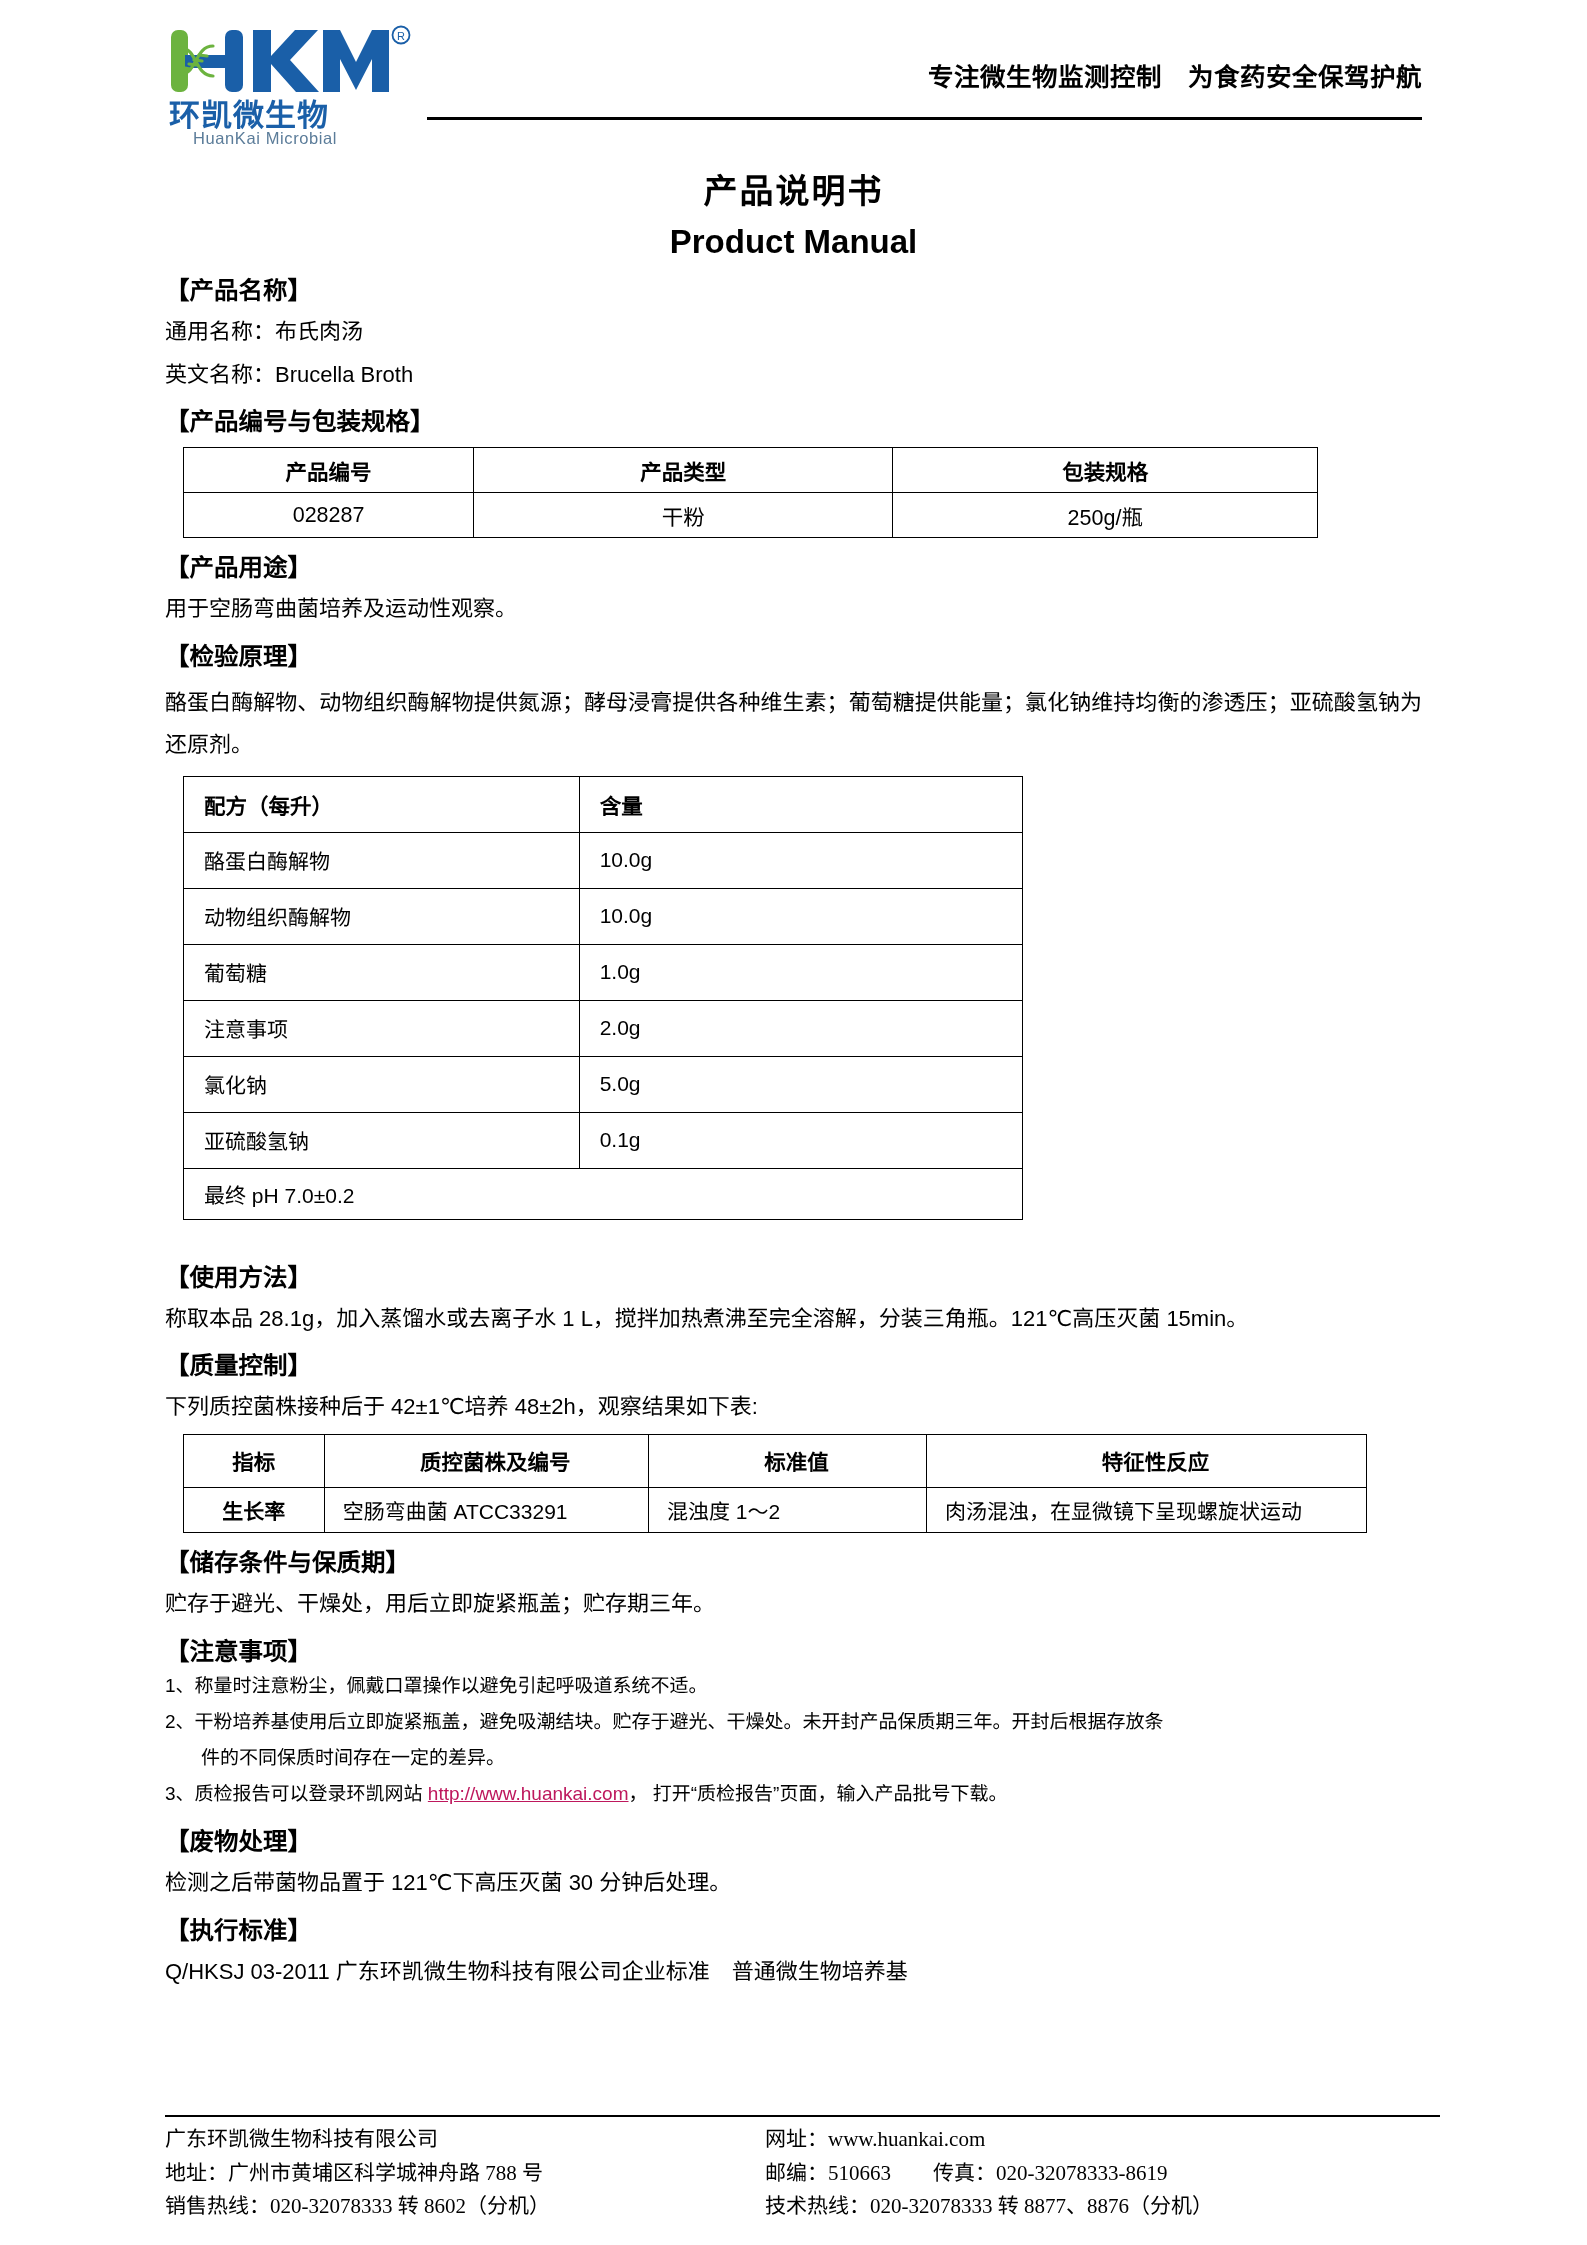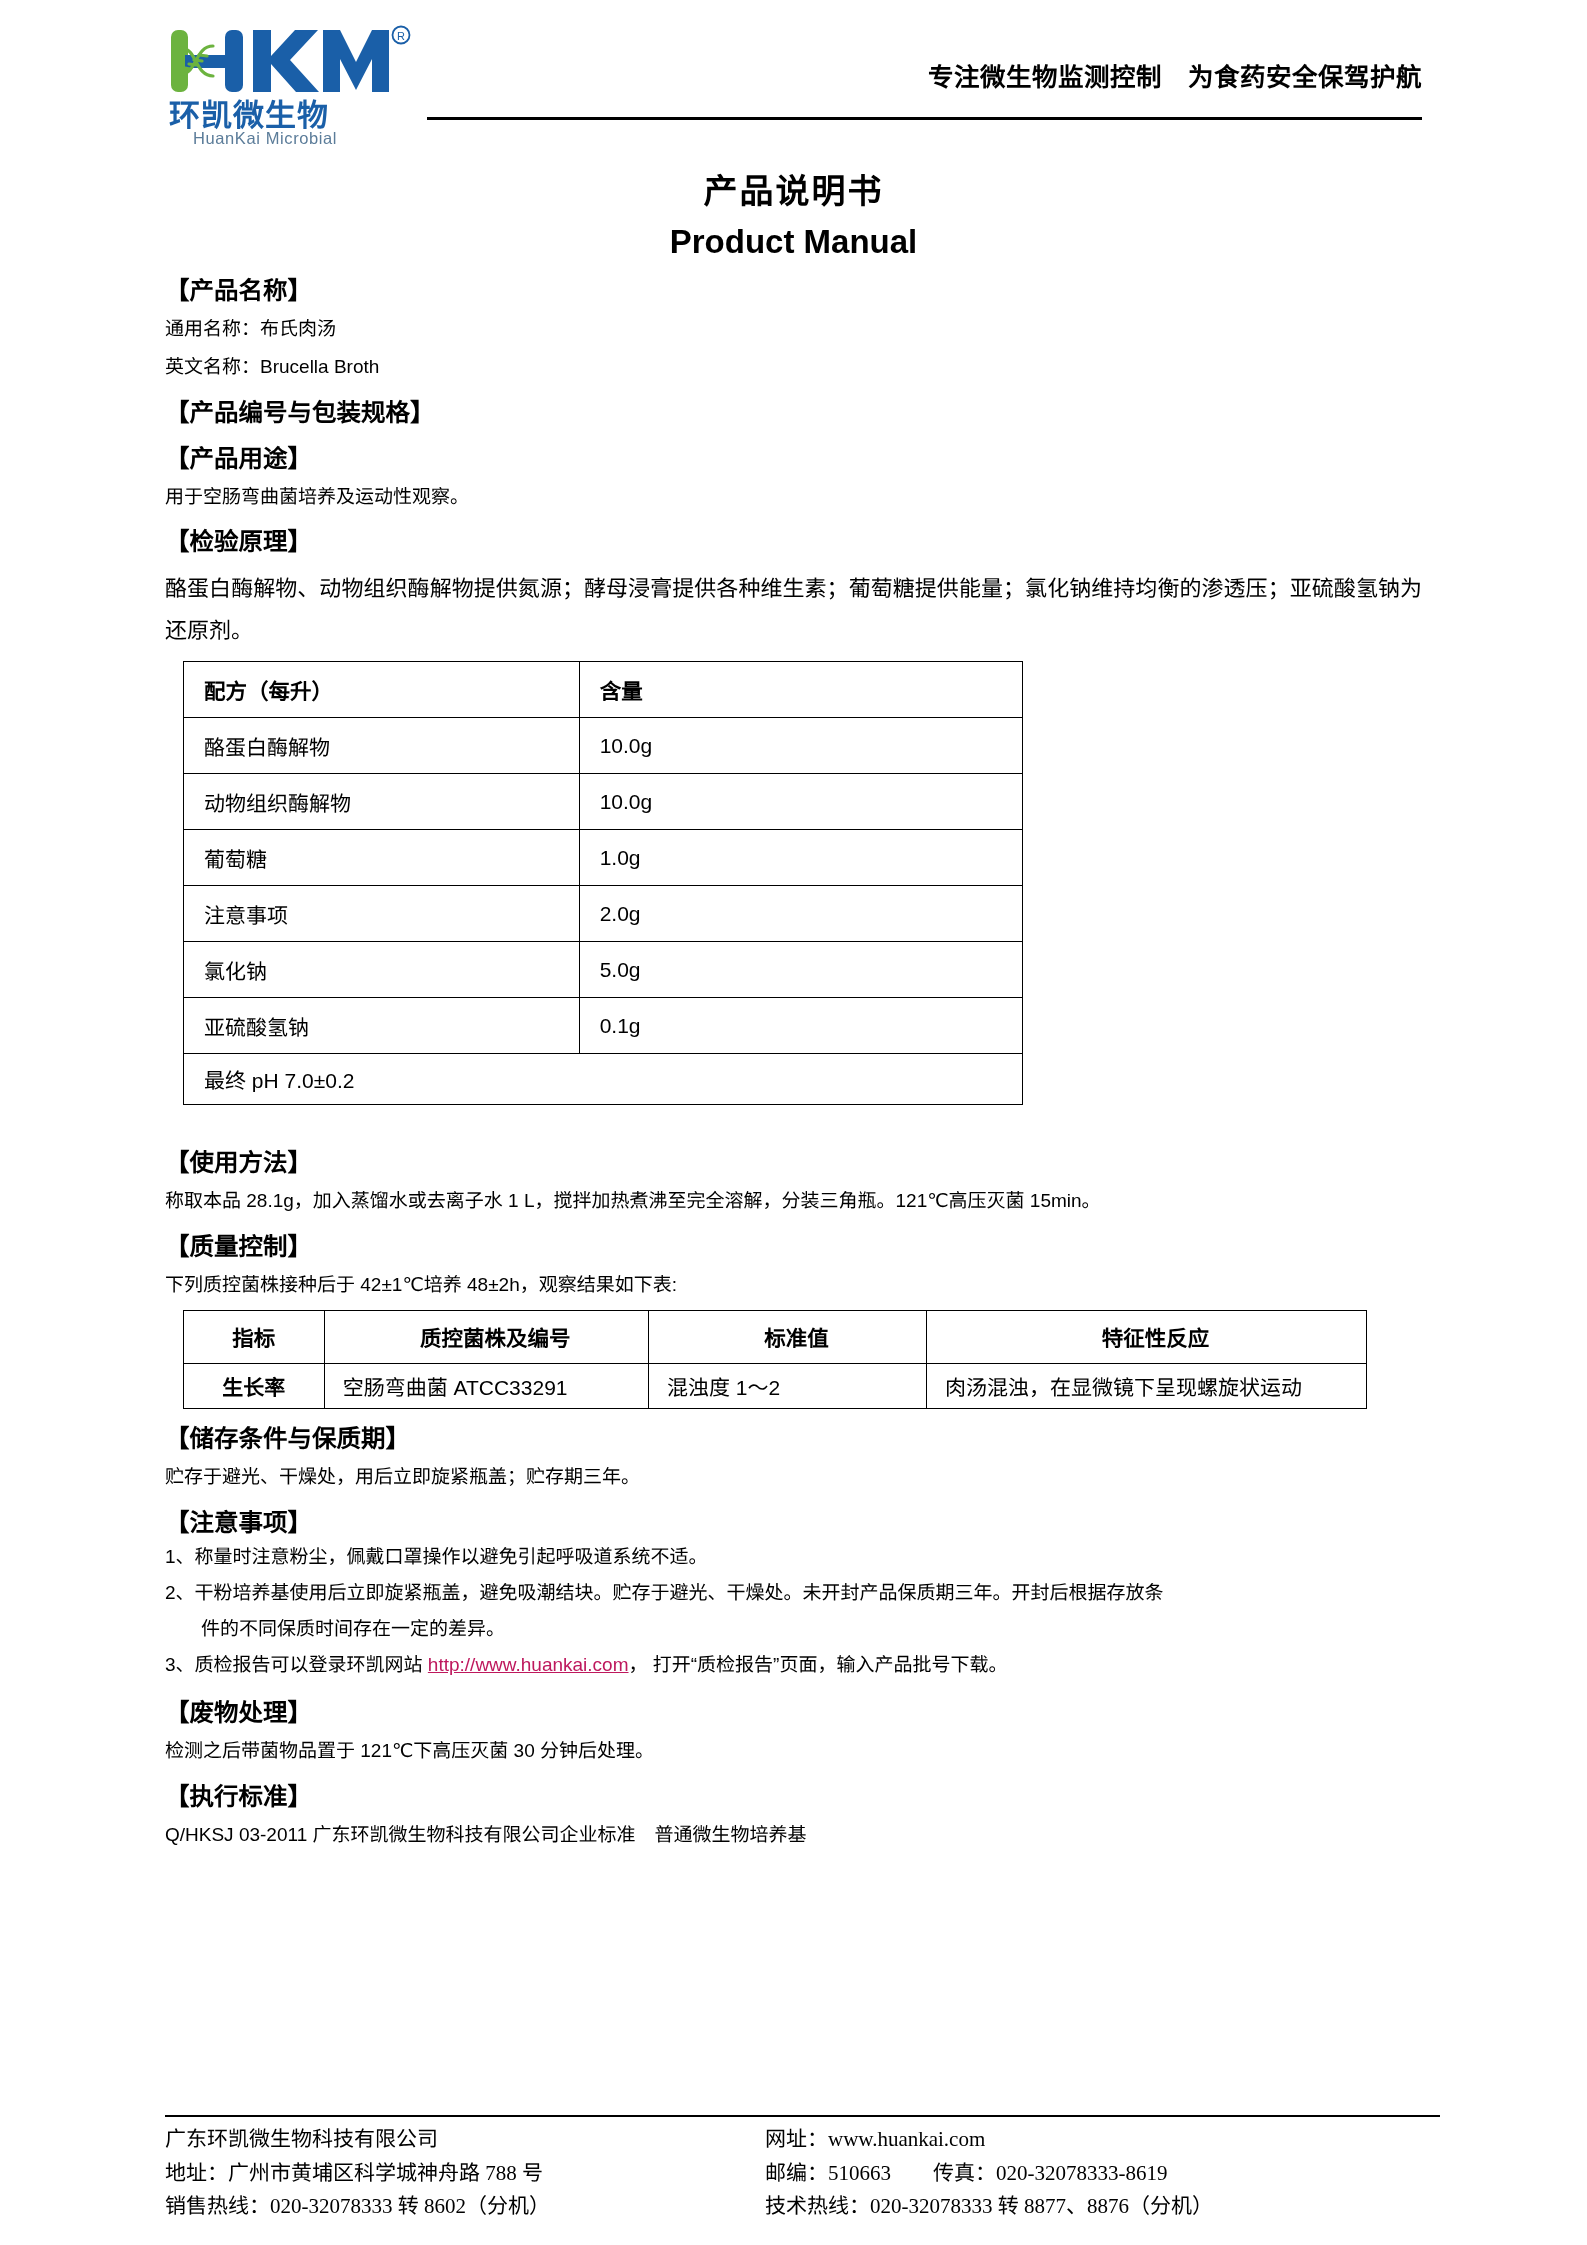--- a/index.html
+++ b/index.html
@@ -73,21 +73,21 @@
   }
 
   
   .sec-head {
     font-size: 24.5px;
     font-weight: 700;
     margin: 13px 0 0 0;
     line-height: 1.35;
   }
   .body-line {
-    font-size: 19px;
+    font-size: 22px;
     line-height: 1.62;
     margin: 7px 0 0 0;
   }
   .body-para {
     font-size: 22px;
     line-height: 1.92;
     margin: 9px 0 0 0;
     text-align: justify;
   }
 
@@ -253,20 +253,36 @@
   </div>
 
   <div class="doc-title-cn">产品说明书</div>
   <div class="doc-title-en">Product Manual</div>
 
   <div class="sec-head">【产品名称】</div>
   <div class="body-line">通用名称：布氏肉汤</div>
   <div class="body-line">英文名称：Brucella Broth</div>
 
   <div class="sec-head">【产品编号与包装规格】</div>
+  <table class="tbl-code">
+    <thead>
+      <tr>
+        <th class="c1">产品编号</th>
+        <th class="c2">产品类型</th>
+        <th class="c3">包装规格</th>
+      </tr>
+    </thead>
+    <tbody>
+      <tr>
+        <td>028287</td>
+        <td>干粉</td>
+        <td>250g/瓶</td>
+      </tr>
+    </tbody>
+  </table>
 
   <div class="sec-head">【产品用途】</div>
   <div class="body-line">用于空肠弯曲菌培养及运动性观察。</div>
 
   <div class="sec-head">【检验原理】</div>
   <div class="body-para">酪蛋白酶解物、动物组织酶解物提供氮源；酵母浸膏提供各种维生素；葡萄糖提供能量；氯化钠维持均衡的渗透压；亚硫酸氢钠为还原剂。</div>
 
   <table class="tbl-formula">
     <thead>
       <tr>

